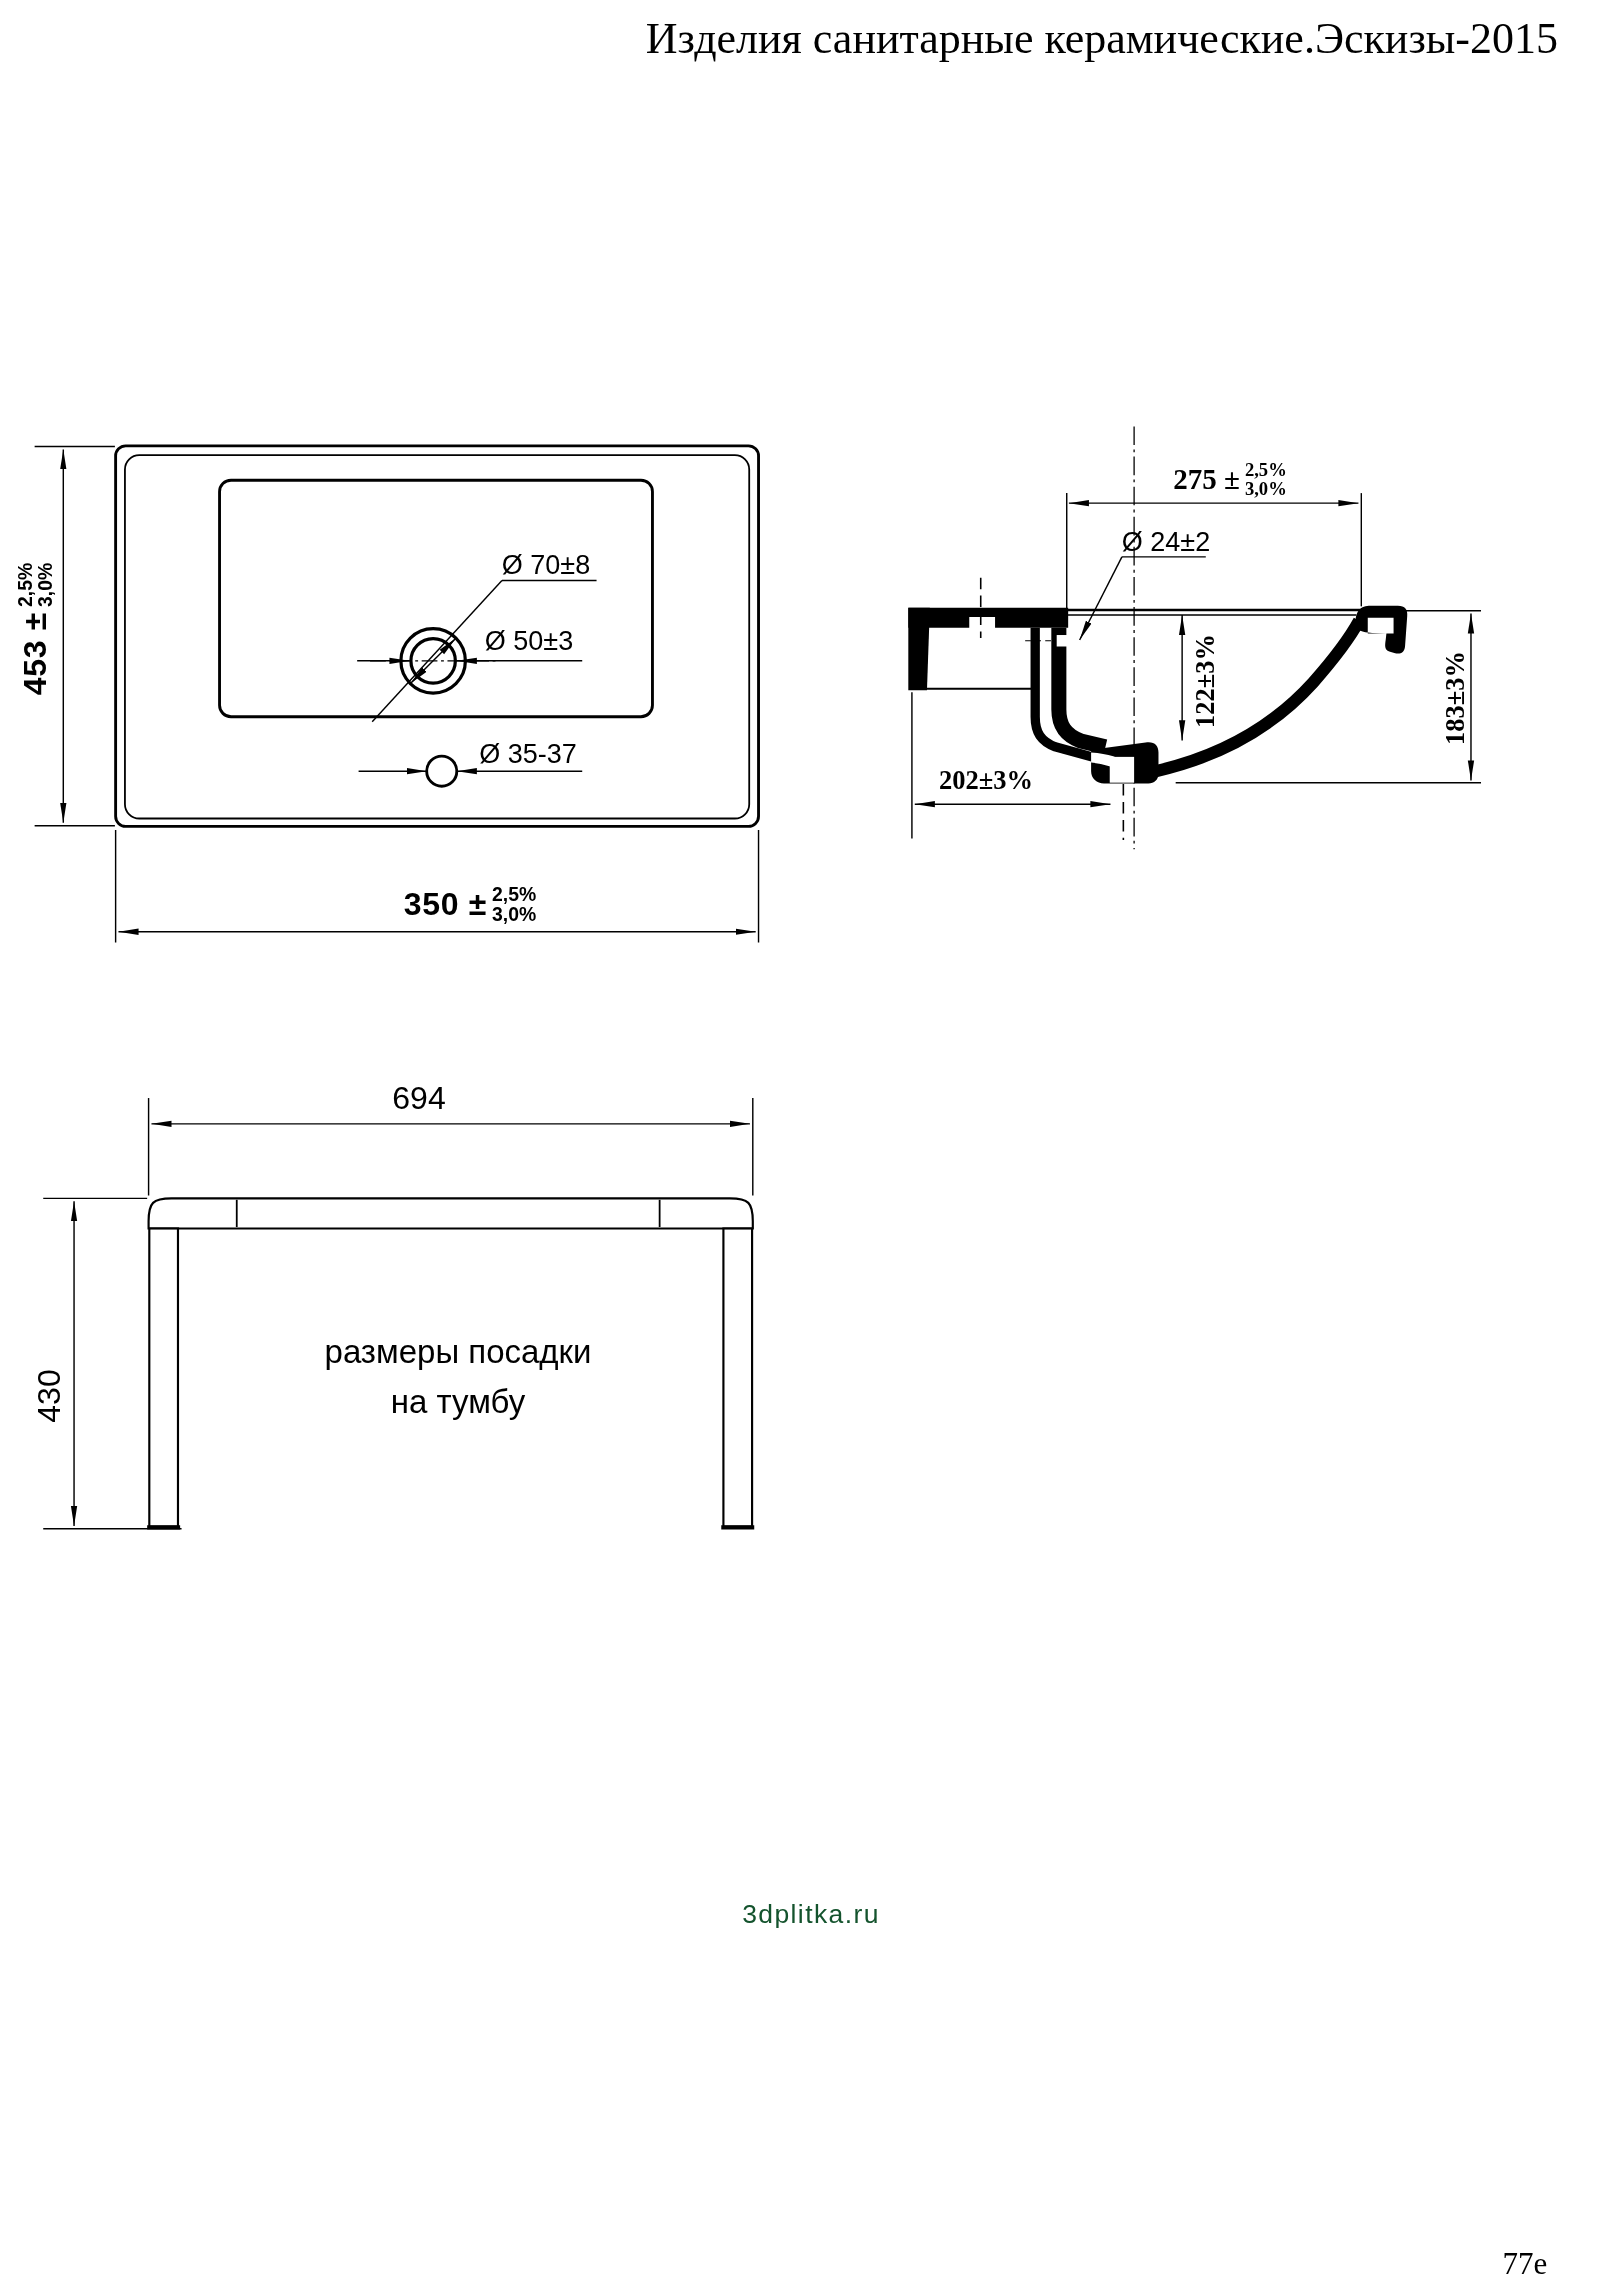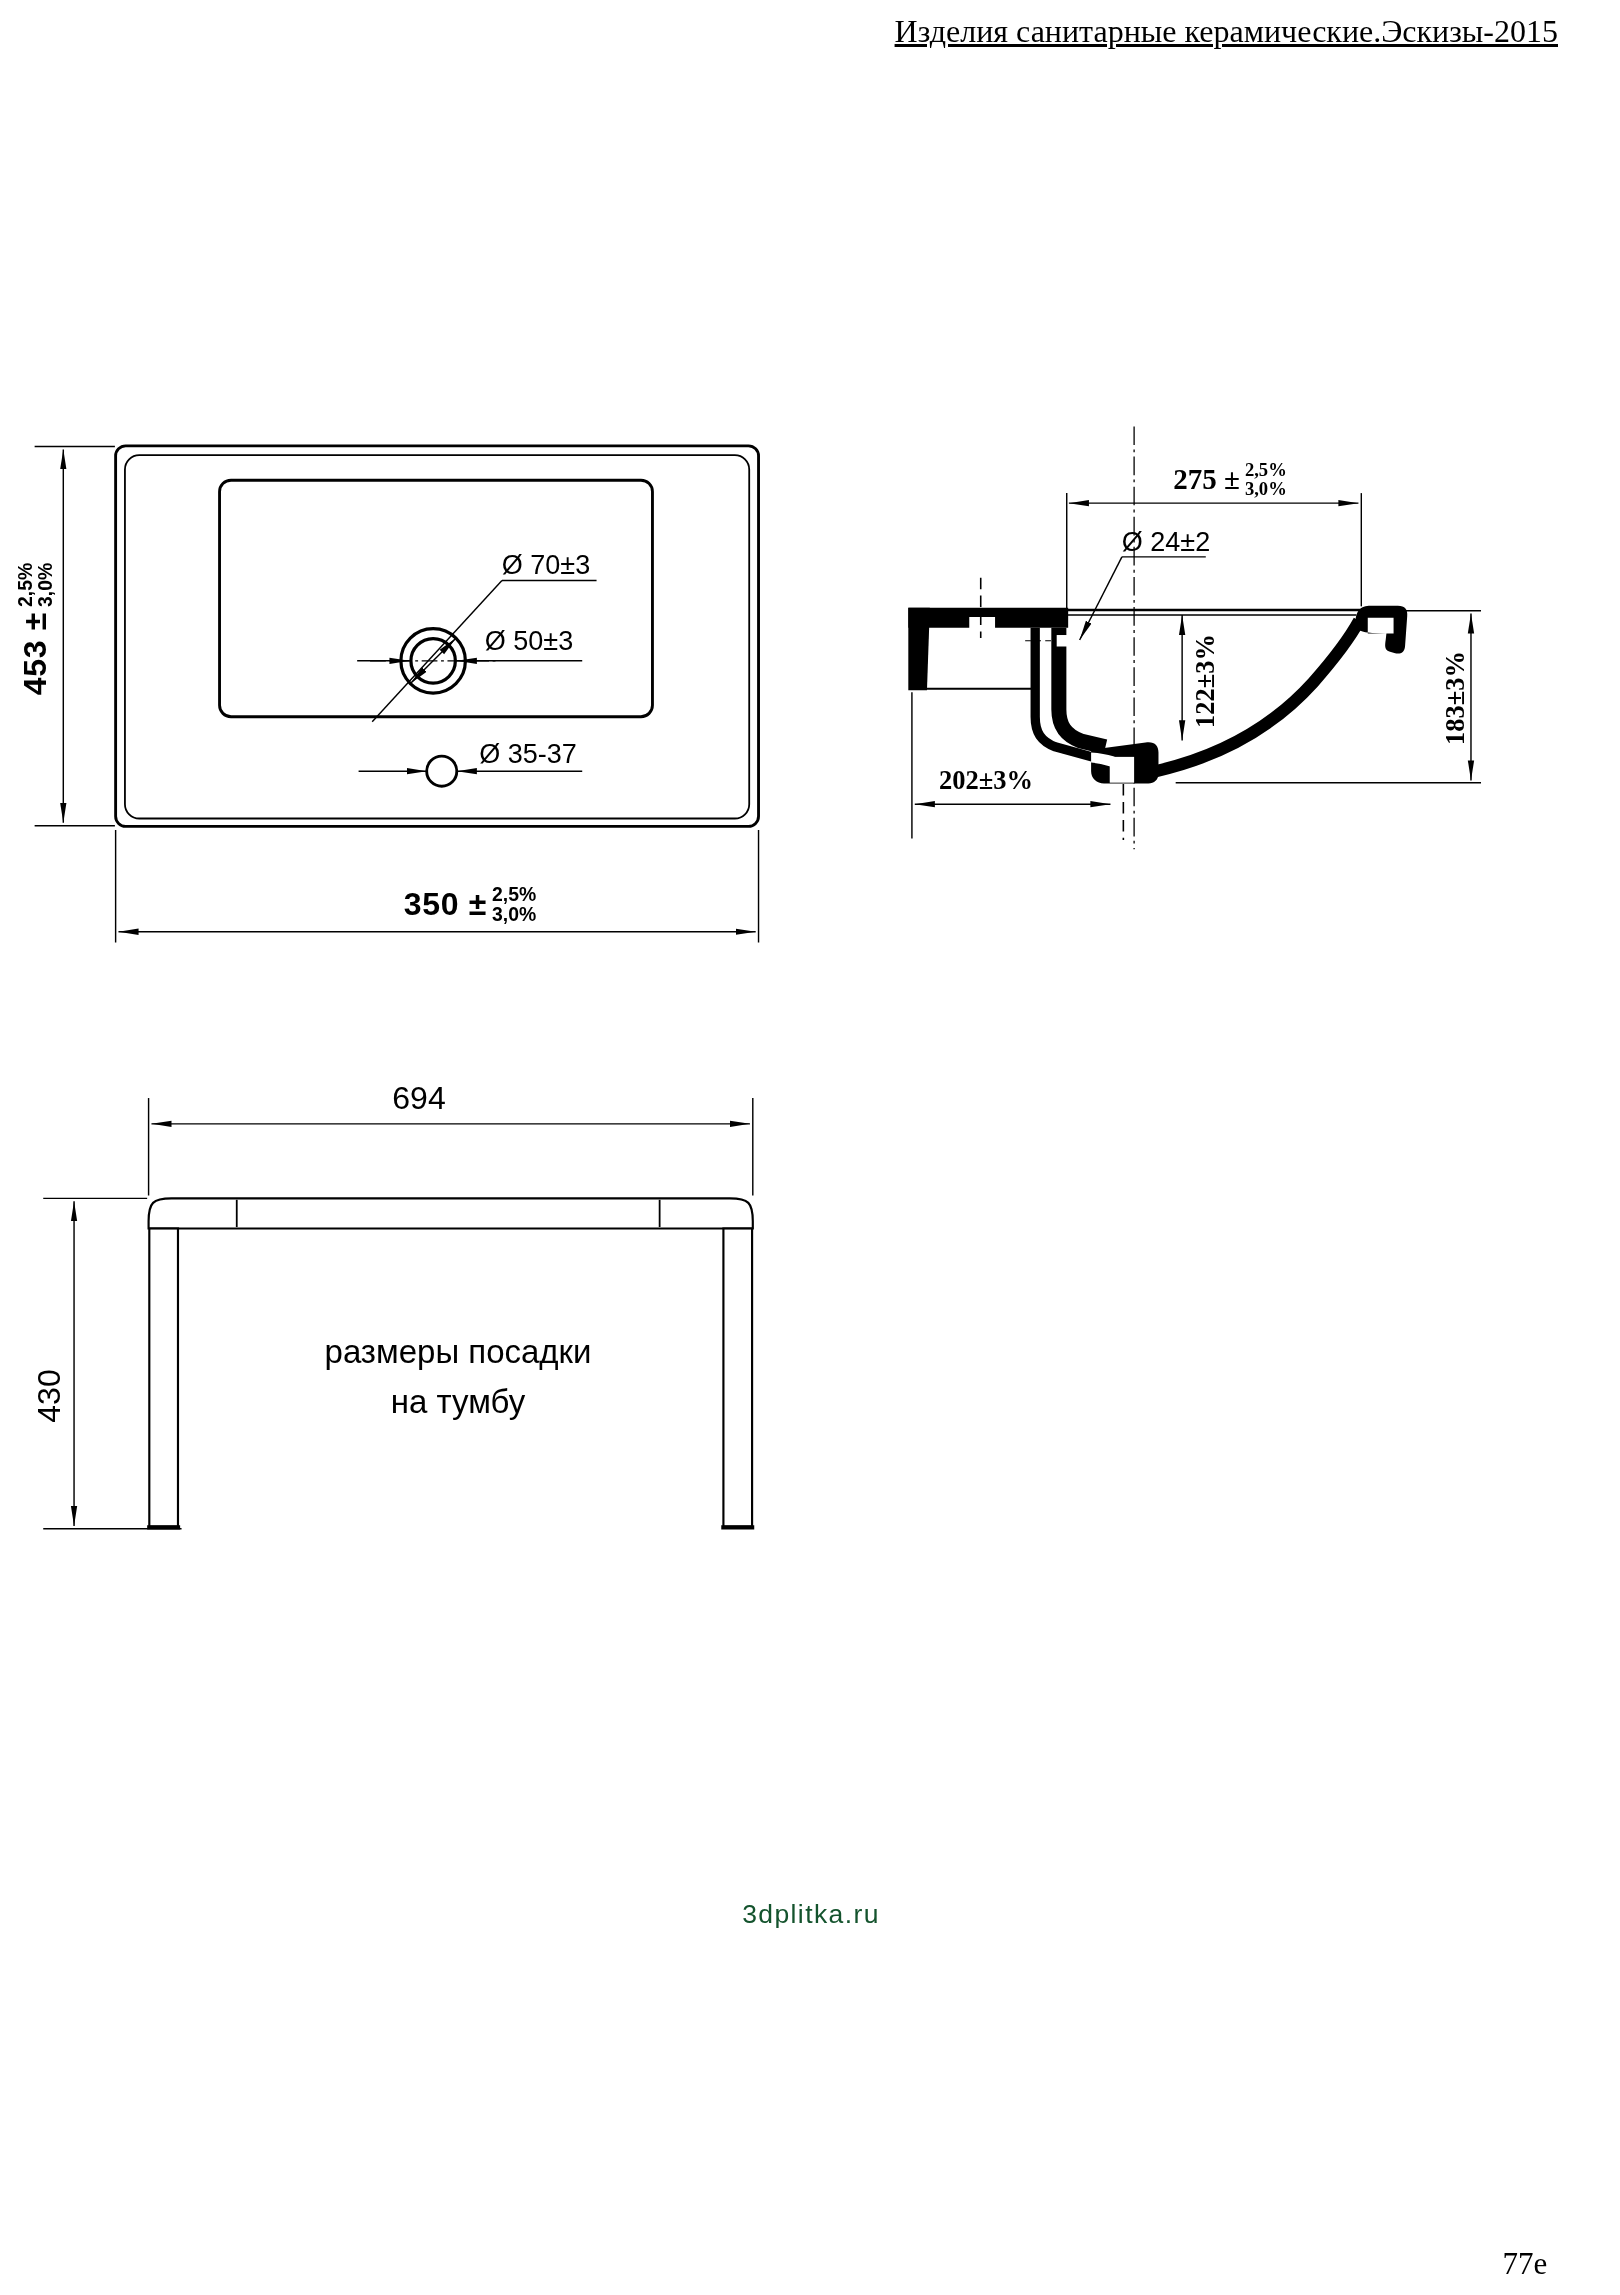--- a/index.html
+++ b/index.html
@@ -14,22 +14,22 @@
   .big-bold{font-size:32px;font-weight:bold;letter-spacing:0.7px;}
   .serif-bold{font-size:29px;font-weight:bold;font-family:"Liberation Serif",serif;}
   .dim-bold{font-size:26.5px;font-weight:bold;font-family:"Liberation Serif",serif;}
   .stack{display:inline-flex;flex-direction:column;line-height:1.02;font-weight:bold;
          font-size:19.4px;margin-left:5px;text-align:left;}
   .stack.serif{font-size:18.6px;}
   .dia{font-size:27px;}
   .plain{font-size:32px;}
   .note{position:absolute;transform:translate(-50%,-50%);text-align:center;
         font-size:33px;line-height:1.5;white-space:nowrap;}
-  .header{position:absolute;top:13px;right:63px;font-size:32px;
-          font-family:"Liberation Serif",serif;text-decoration:underline;}
+  .header{position:absolute;top:13px;right:63px;font-size:44px;
+          font-family:"Liberation Serif",serif;}
   .caption{position:absolute;left:779px;top:2099px;transform:translate(-50%,-50%);
            font-size:34px;}
   .watermark{position:absolute;left:811px;top:1914px;transform:translate(-50%,-50%);
              font-size:26.5px;color:#14532d;letter-spacing:1.4px;}
   .pagenum{position:absolute;left:1525px;top:2264px;transform:translate(-50%,-50%);
            font-size:31px;font-family:Liberation Serif, serif;}
 </style>
 </head>
 <body>
 
@@ -143,21 +143,21 @@
       <span>3,0%</span>
     </span>
   </div>
   <div class="lbl" style="left:470px;top:905px;">
     <span class="big-bold sans">350 ±</span>
     <span class="stack sans">
       <span>2,5%</span>
       <span>3,0%</span>
     </span>
   </div>
-  <div class="lbl dia sans" style="left:546px;top:565px;">Ø 70±3</div>
+  <div class="lbl dia sans" style="left:546px;top:565px;">Ø 70±8</div>
   <div class="lbl dia sans" style="left:529px;top:641px;">Ø 50±3</div>
   <div class="lbl dia sans" style="left:528px;top:754px;">Ø 35-37</div>
 
   <div class="lbl" style="left:1230px;top:480px;justify-content:center;">
     <span class="serif-bold">275 ±</span>
     <span class="stack serif" style="font-family:'Liberation Serif',serif;">
       <span>2,5%</span>
       <span>3,0%</span>
     </span>
   </div>

